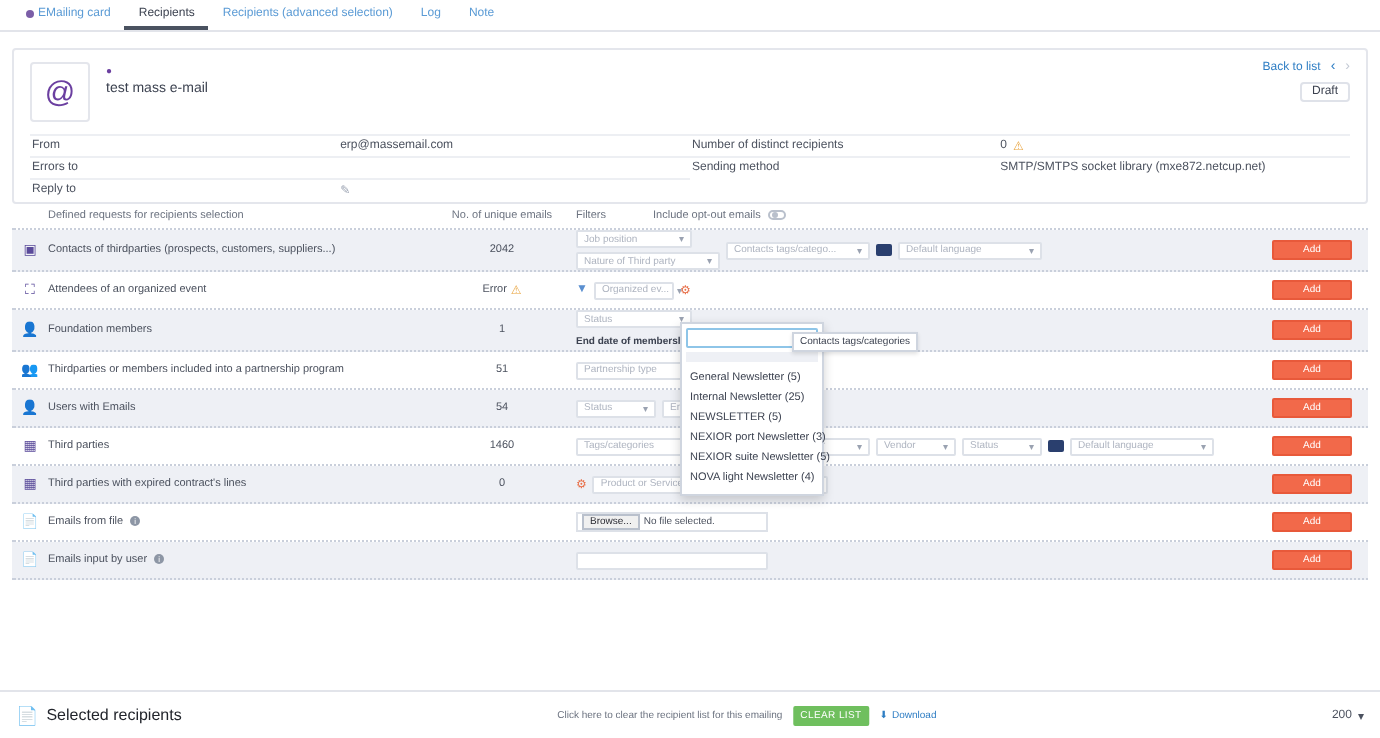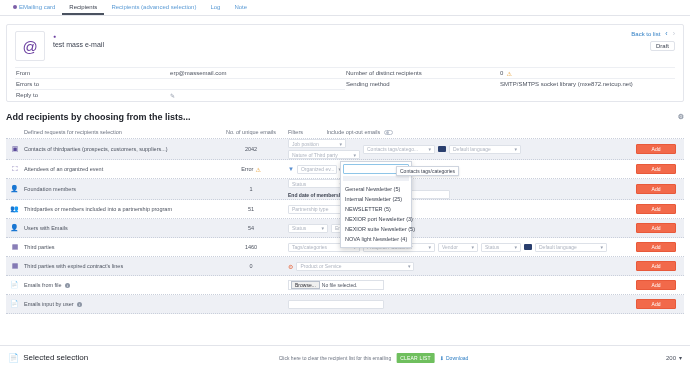--- a/index.html
+++ b/index.html
@@ -310,24 +310,20 @@
           </span>
         </div>
         <div class="frow">
           <span class="flabel">Sending method</span>
           <span class="fvalue">SMTP/SMTPS socket library (mxe872.netcup.net)</span>
         </div>
       </div>
     </div>
   </div>
 
-  <div class="section-head">
-    <span>Add recipients by choosing from the lists...</span>
-    <span class="gear-right">⚙</span>
-  </div>
 
   <div class="table">
     <div class="thead">
       <div class="col-icon"></div>
       <div class="col-name">Defined requests for recipients selection</div>
       <div class="col-count">No. of unique emails</div>
       <div class="col-filters">
         <span>Filters</span>
         <span style="margin-left:22px;">Include opt-out emails</span>
         <span class="toggle">
@@ -534,21 +530,21 @@
       <div class="dd-item">NEXIOR port Newsletter (3)</div>
       <div class="dd-item">NEXIOR suite Newsletter (5)</div>
       <div class="dd-item">NOVA light Newsletter (4)</div>
     </div>
   </div>
   <div class="tooltip">Contacts tags/categories</div>
 
   <div class="footer">
     <div class="foot-title">
       <span class="doc-icon">📄</span>
-      <span>Selected selection</span>
+      <span>Selected recipients</span>
     </div>
     <div class="foot-mid">
       <span>Click here to clear the recipient list for this emailing</span>
       <span class="clearbtn">CLEAR LIST</span>
       <span class="dl">
         <span>⬇</span>
         <span>Download</span>
       </span>
     </div>
     <div class="pagesel">

